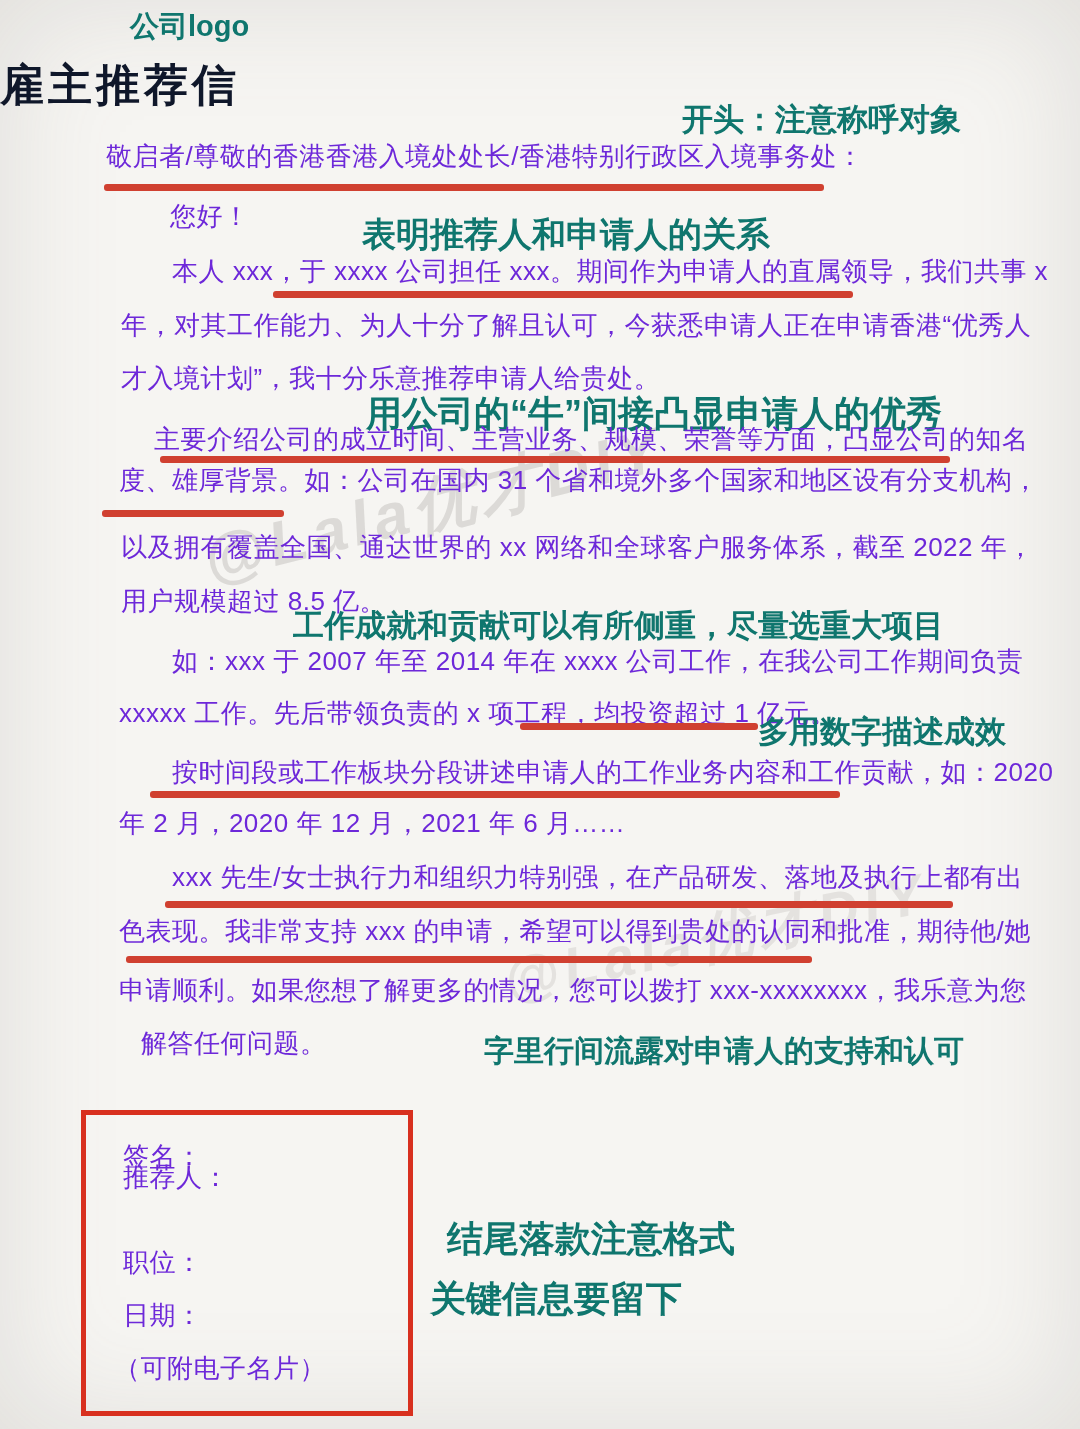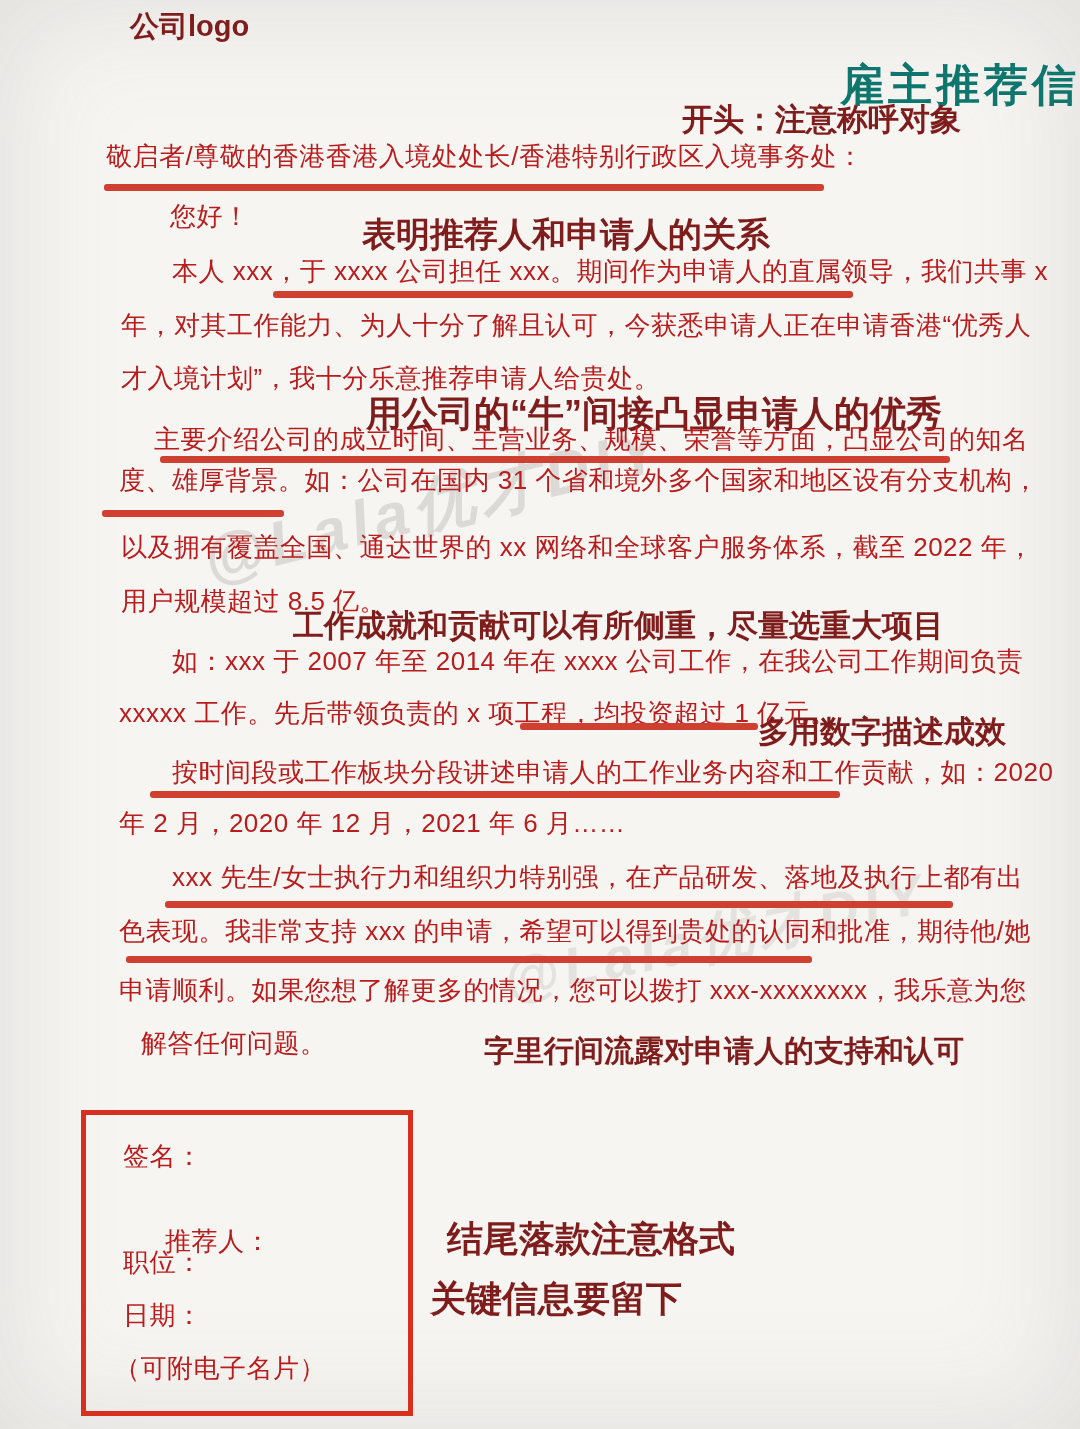--- a/index.html
+++ b/index.html
@@ -9,29 +9,29 @@
   }
   #page{
     position:relative;
     width:1080px;height:1429px;
     margin:0 auto;
     background:#f6f5f2;
     box-shadow:inset 0 0 120px rgba(120,115,110,0.18);
     overflow:hidden;
   }
   .txt{position:absolute;white-space:nowrap;line-height:1.3;}
-  .body-line{font-size:26px;color:#b91c1c;letter-spacing:0.5px;}
-  .red-ann{color:#7f1d1d;font-weight:bold;}
+  .body-line{font-size:26px;color:#6d28d9;letter-spacing:0.5px;}
+  .red-ann{color:#0f766e;font-weight:bold;}
   .underline{
     position:absolute;height:7px;background:#d04030;border-radius:3px;
   }
   .logo{left:130px;top:8px;font-size:29px;}
   .title{
-    left:0;right:0;top:56px;text-align:right;
-    font-size:44px;font-weight:bold;color:#0f766e;letter-spacing:4px;
+    left:0;right:0;top:56px;text-align:left;
+    font-size:44px;font-weight:bold;color:#0f172a;letter-spacing:4px;
   }
   .ann-opening{left:682px;top:100px;font-size:31px;}
   .salutation{left:106px;top:140px;}
   .greeting{left:170px;top:200px;}
   .ann-relationship{left:362px;top:212px;font-size:34px;}
   .l0{left:172px;top:255px;}  .l1{left:121px;top:309px;}
   .l2{left:121px;top:362px;}
   .ann-company{left:366px;top:391px;font-size:36px;}
   .l3{left:154px;top:423px;}  .l4{left:119px;top:464px;}
   .l5{left:121px;top:531px;}  .l6{left:121px;top:585px;}
@@ -49,21 +49,21 @@
   .u4{left:102px;top:510px;width:182px;}
   .u5{left:520px;top:723px;width:238px;}
   .u6{left:150px;top:791px;width:690px;}
   .u7{left:165px;top:901px;width:788px;}
   .u8{left:126px;top:956px;width:686px;}
   .sig-box{
     position:absolute;left:81px;top:1110px;width:322px;height:296px;
     border:5px solid #d8301f;background:transparent;
   }
   .sig-name{left:123px;top:1140px;}
-  .sig-referrer{left:123px;top:1225px;margin-left:42px;}
+  .sig-referrer{left:123px;top:1161px;}
   .sig-position{left:123px;top:1246px;}
   .sig-date{left:123px;top:1299px;}
   .sig-note{left:114px;top:1352px;}
   .ann-closing1{left:430px;top:1216px;font-size:36px;margin-left:17px;}
   .ann-closing2{left:430px;top:1276px;font-size:36px;}
   .watermark{
     position:absolute;font-size:62px;font-weight:bold;
     color:rgba(160,157,152,0.30);letter-spacing:6px;
     transform:rotate(-14deg);transform-origin:left center;
     pointer-events:none;font-style:italic;

